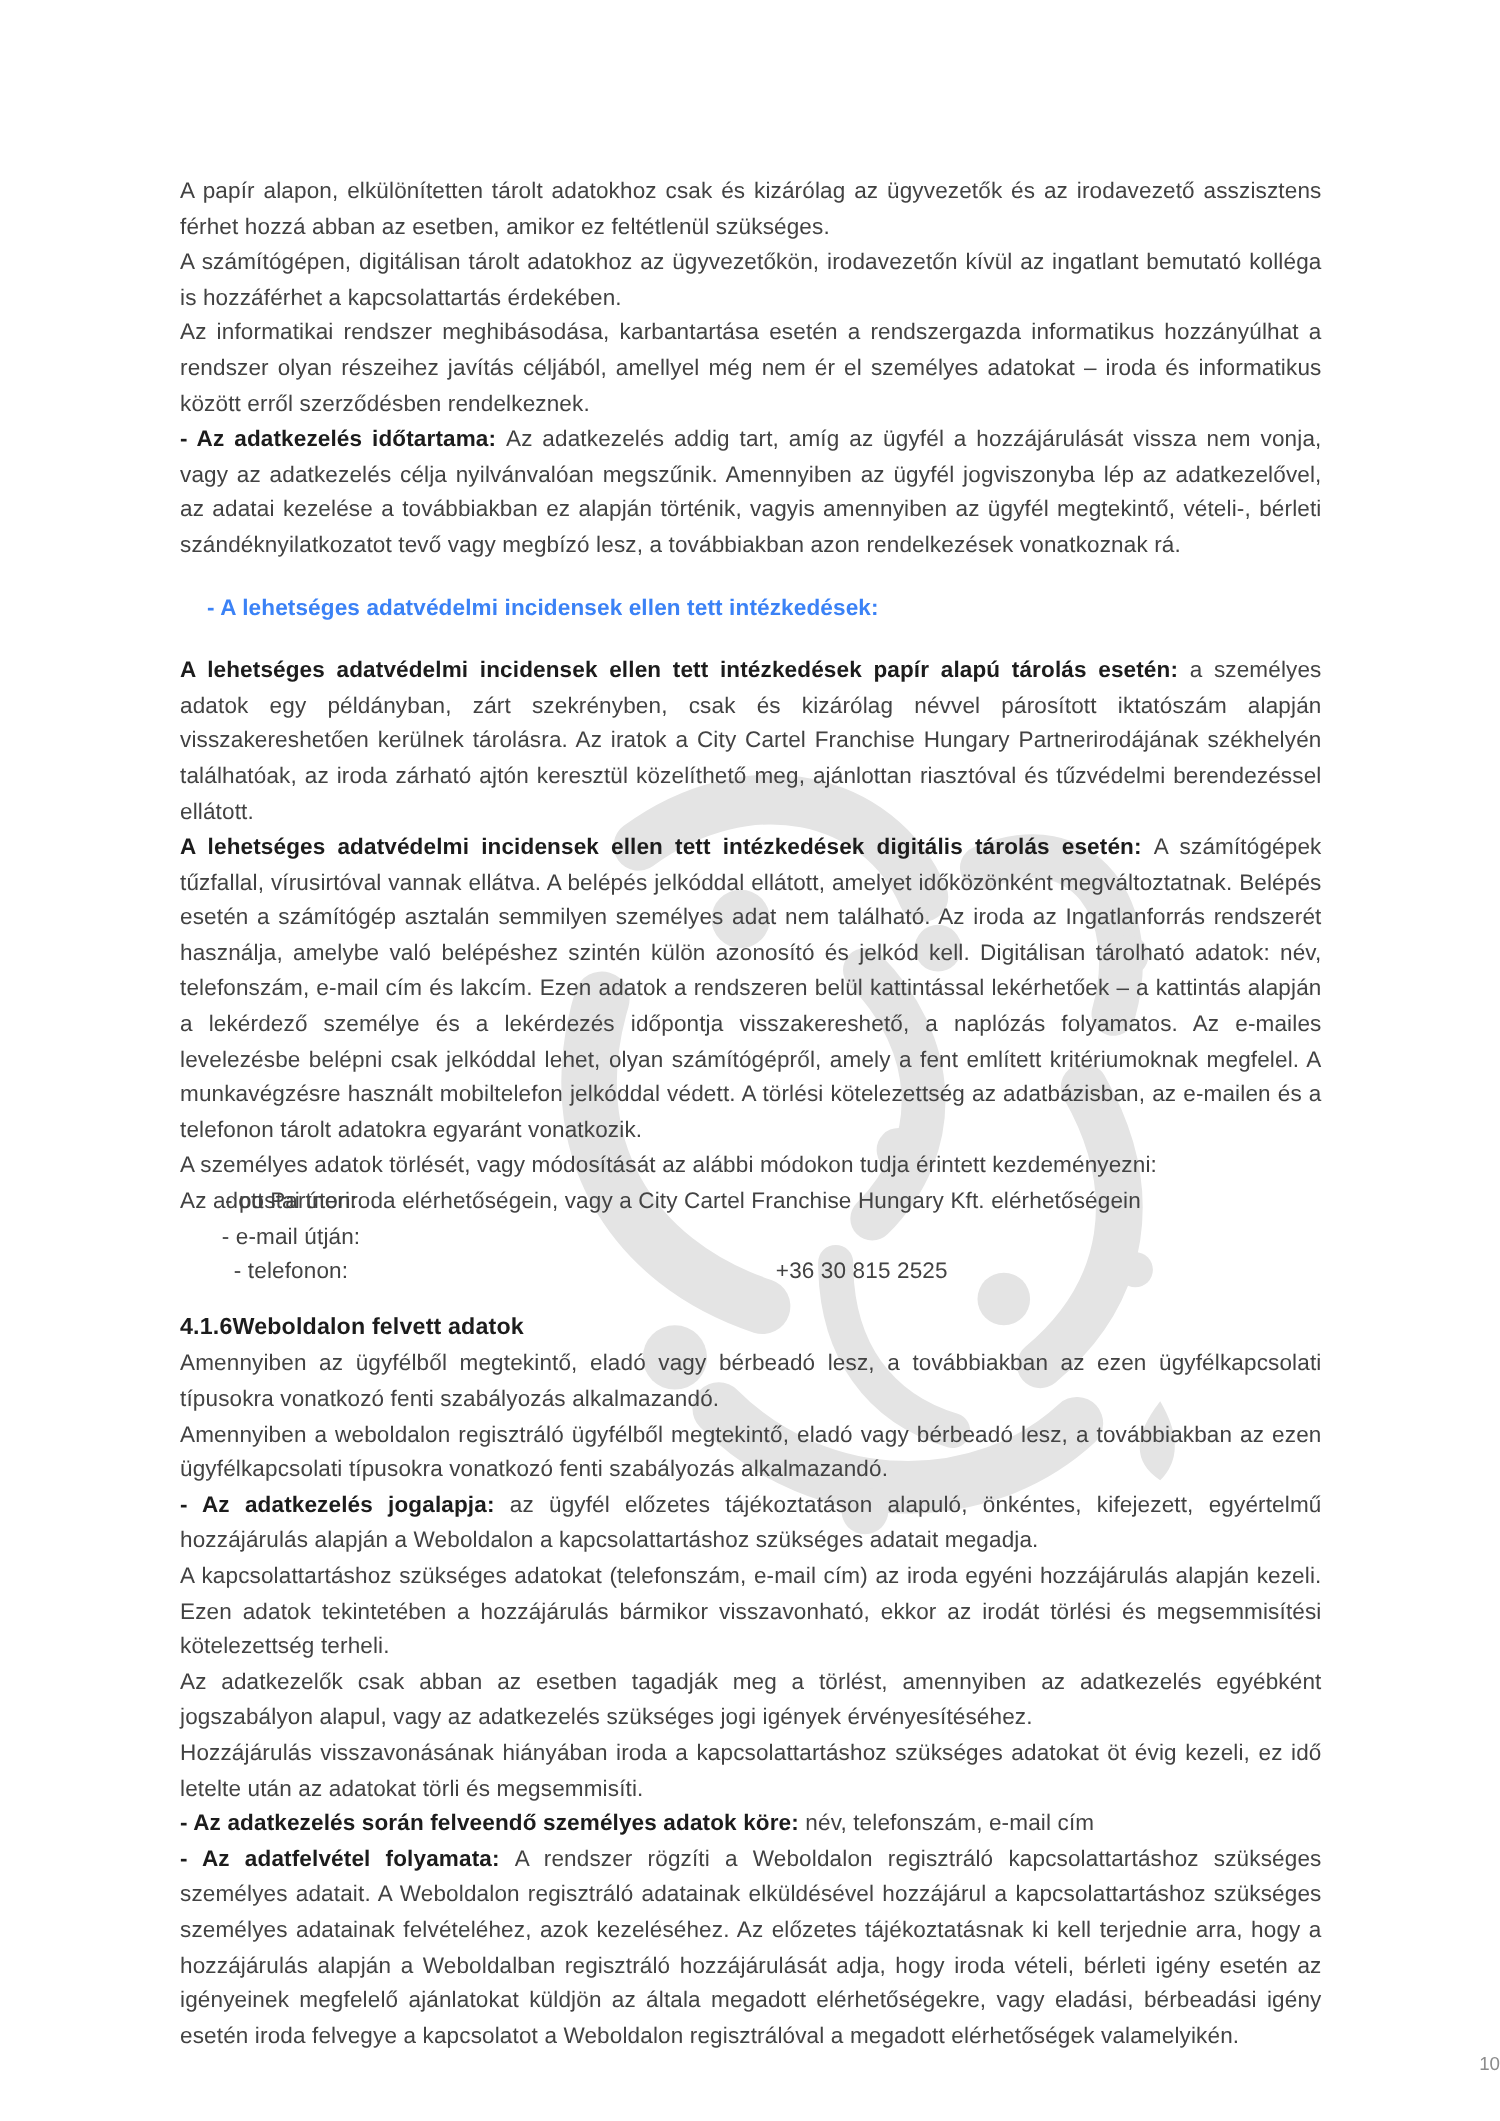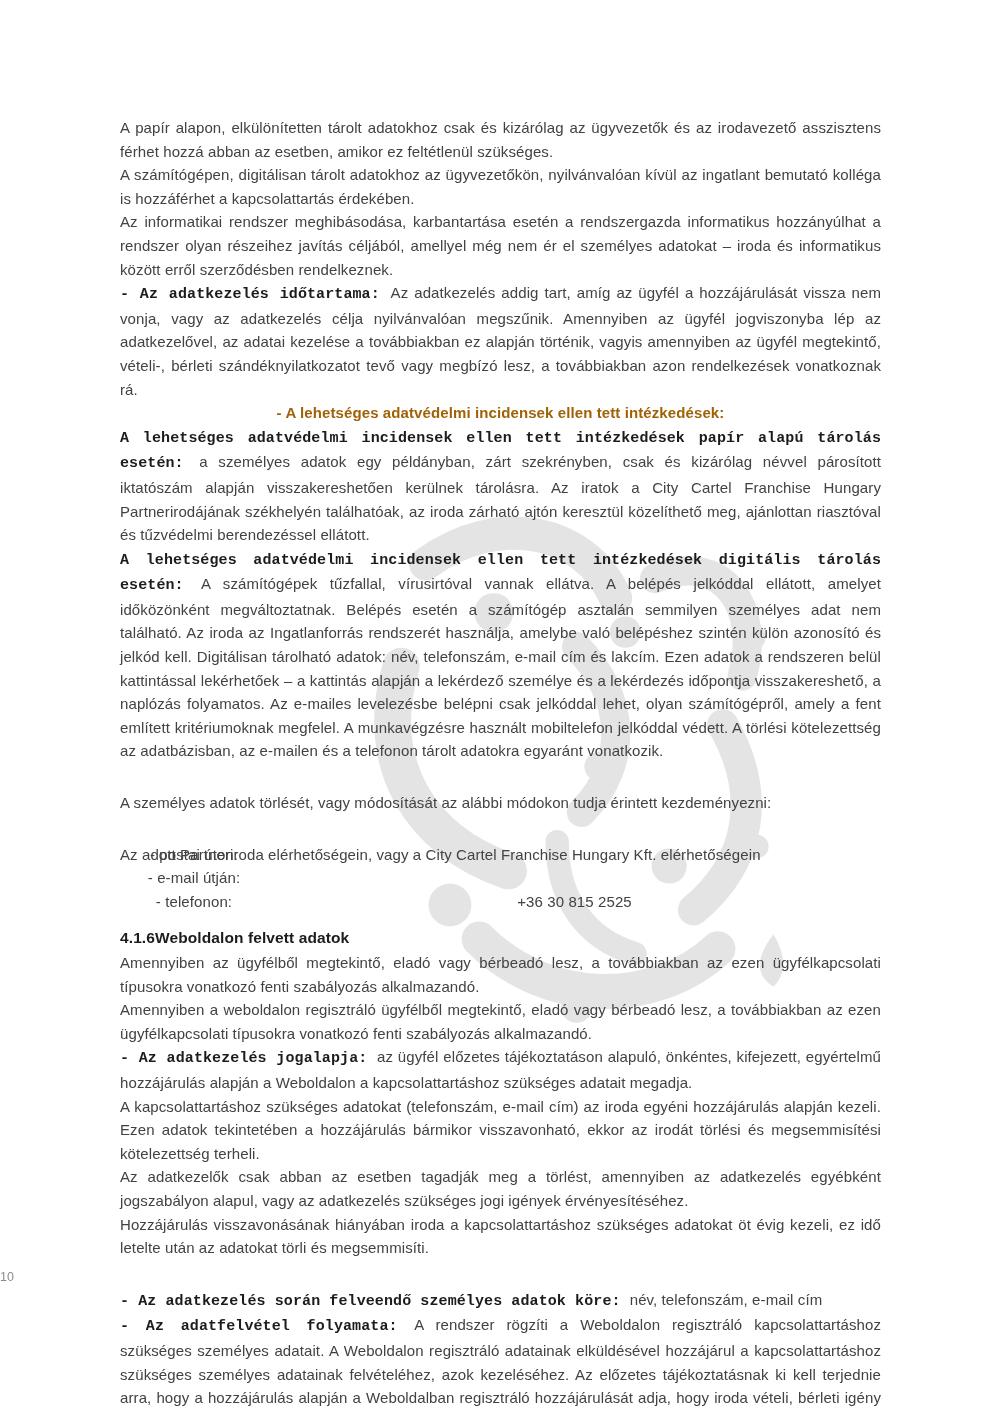--- a/index.html
+++ b/index.html
@@ -28,31 +28,30 @@
     width: 761px;
     z-index: 1;
     font-size: 15px;
     line-height: 23.6px;
     letter-spacing: 0.1px;
   }
   .para {
     margin: 0;
     text-align: justify;
   }
-  .para.left { text-align: left; margin-top: 28px; }
+  .para.left { text-align: left; }
   .lead {
     font-weight: 700;
     color: #1c1c1c;
-    font-family: Liberation Mono, monospace;
   }
   .bold-line {
-    margin: 0;
+    margin: 18px;
     font-weight: 700;
-    color: #a16207;
-    text-align: center;
+    color: #3b82f6;
+    text-align: left;
   }
   .contact-row {
     display: flex;
     text-align: center;
   }
   .contact-label {
     width: 148px;
     flex: 0 0 148px;
   }
   .contact-value { flex: 1; }
@@ -60,22 +59,22 @@
     margin: 13px 0 1px 0;
     font-weight: 700;
     color: #1c1c1c;
     font-size: 15.5px;
     text-align: left;
   }
   .heading .h-num { margin-right: 0; }
   .footer {
     position: absolute;
     left: 0; right: 0;
-    top: 1270px;
-    text-align: left;
+    top: 1369px;
+    text-align: right;
     font-size: 12.5px;
     color: #8c8c8c;
     z-index: 1;
     font-family: "Liberation Sans", sans-serif;
   }
 </style>
 </head>
 <body>
 
 <div class="page">
@@ -102,21 +101,21 @@
         <circle cx="250" cy="500" r="16"></circle>
         <path d="M452 425 q 20 34 0 54 q -28 -18 0 -54 z"></path>
       </g>
     </svg>
   </div>
 
   <div class="content">
 
     <p class="para"><span>A papír alapon, elkülönítetten tárolt adatokhoz csak és kizárólag az ügyvezetők és az irodavezető asszisztens férhet hozzá abban az esetben, amikor ez feltétlenül szükséges.</span></p>
 
-    <p class="para"><span>A számítógépen, digitálisan tárolt adatokhoz az ügyvezetőkön, nyilvánvalóan kívül az ingatlant bemutató kolléga is hozzáférhet a kapcsolattartás érdekében.</span></p>
+    <p class="para"><span>A számítógépen, digitálisan tárolt adatokhoz az ügyvezetőkön, irodavezetőn kívül az ingatlant bemutató kolléga is hozzáférhet a kapcsolattartás érdekében.</span></p>
 
     <p class="para"><span>Az informatikai rendszer meghibásodása, karbantartása esetén a rendszergazda informatikus hozzányúlhat a rendszer olyan részeihez javítás céljából, amellyel még nem ér el személyes adatokat – iroda és informatikus között erről  szerződésben rendelkeznek.</span></p>
 
     <p class="para"><span class="lead">- Az adatkezelés időtartama: </span><span>Az adatkezelés addig tart, amíg az ügyfél a hozzájárulását vissza nem vonja, vagy az adatkezelés célja nyilvánvalóan megszűnik. Amennyiben az ügyfél jogviszonyba lép az adatkezelővel, az adatai kezelése a továbbiakban ez alapján történik, vagyis amennyiben az ügyfél megtekintő, vételi-, bérleti szándéknyilatkozatot tevő vagy megbízó lesz, a továbbiakban azon rendelkezések vonatkoznak rá.</span></p>
 
     <p class="bold-line"><span>- A lehetséges adatvédelmi incidensek ellen tett intézkedések:</span></p>
 
     <p class="para"><span class="lead">A lehetséges adatvédelmi incidensek ellen tett intézkedések papír alapú tárolás esetén: </span><span>a személyes adatok egy példányban, zárt szekrényben, csak és kizárólag névvel párosított iktatószám alapján visszakereshetően kerülnek tárolásra. Az iratok a City Cartel Franchise Hungary Partnerirodájának székhelyén találhatóak, az iroda zárható ajtón keresztül közelíthető meg, ajánlottan riasztóval és tűzvédelmi berendezéssel ellátott.</span></p>
 
     <p class="para"><span class="lead">A lehetséges adatvédelmi incidensek ellen tett intézkedések digitális tárolás esetén: </span><span>A számítógépek tűzfallal, vírusirtóval vannak ellátva. A belépés jelkóddal ellátott, amelyet időközönként megváltoztatnak. Belépés esetén a számítógép asztalán semmilyen személyes adat nem található. Az iroda az Ingatlanforrás rendszerét használja, amelybe való belépéshez szintén külön azonosító és jelkód kell. Digitálisan tárolható adatok: név, telefonszám, e-mail cím és lakcím. Ezen adatok a rendszeren belül kattintással lekérhetőek – a kattintás alapján a lekérdező személye és a lekérdezés időpontja visszakereshető, a naplózás folyamatos. Az e-mailes levelezésbe belépni csak jelkóddal lehet, olyan számítógépről, amely a fent említett kritériumoknak megfelel. A munkavégzésre használt mobiltelefon jelkóddal védett. A törlési kötelezettség az adatbázisban, az e-mailen és a telefonon tárolt adatokra egyaránt vonatkozik.</span></p>

